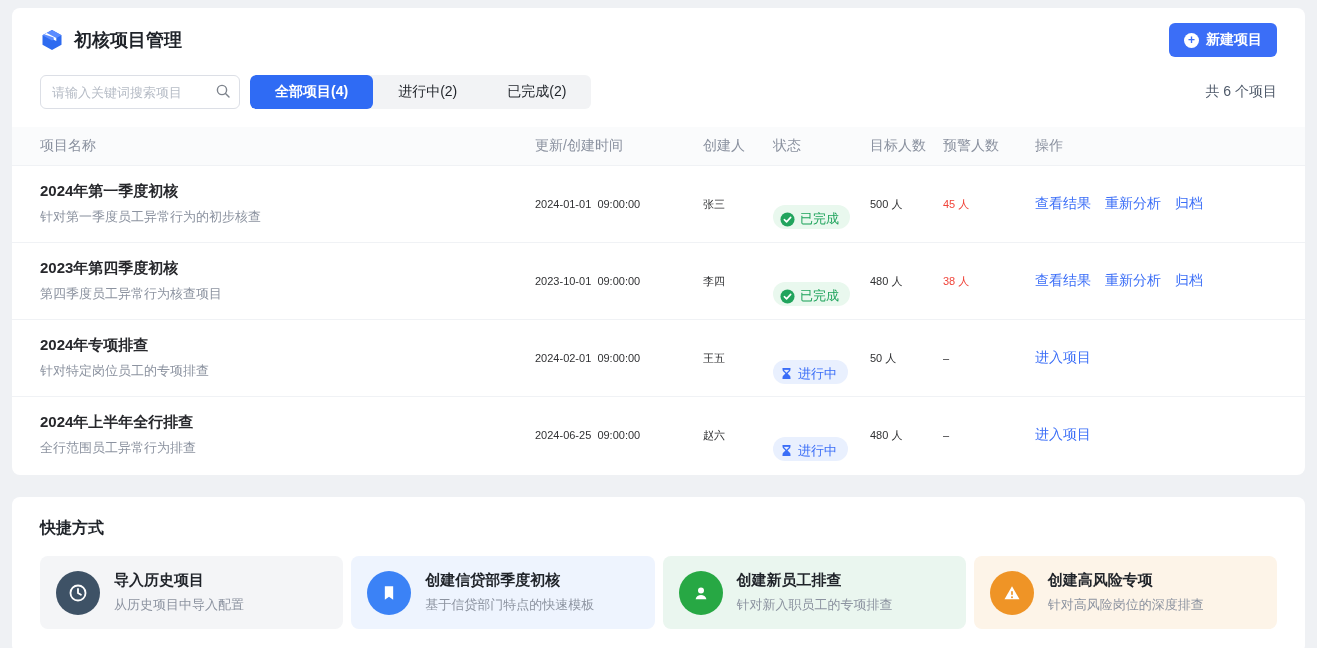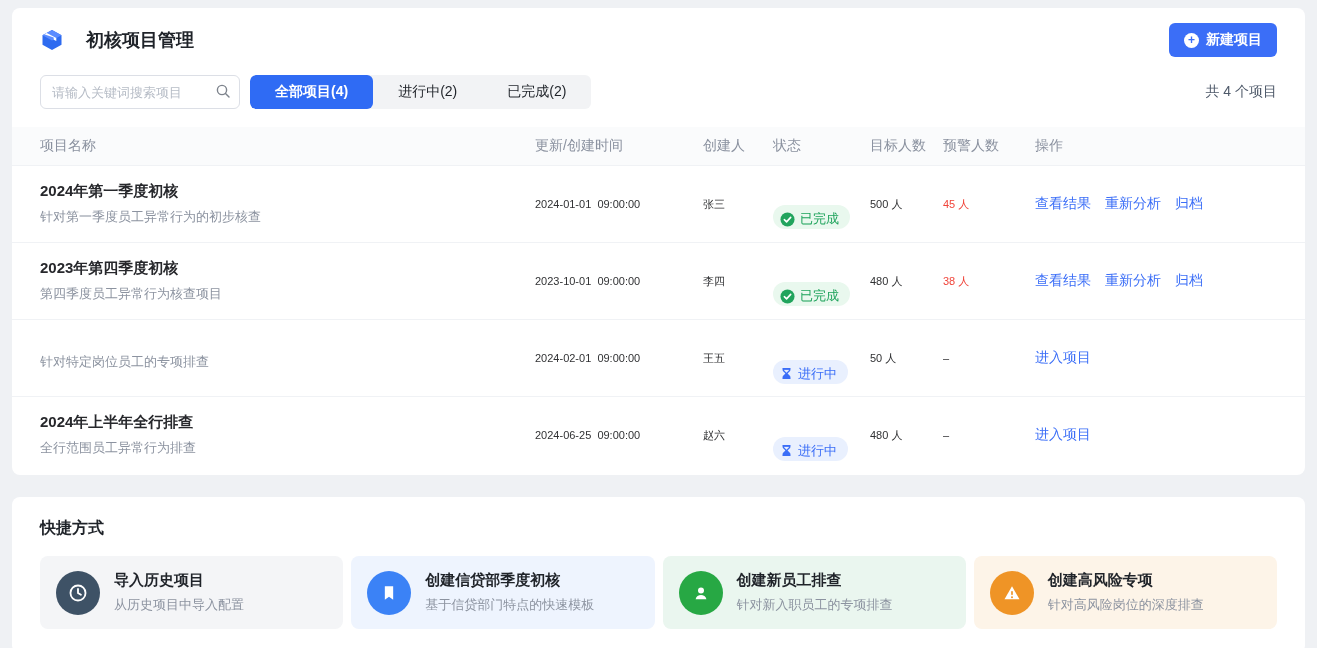--- a/index.html
+++ b/index.html
@@ -3,21 +3,21 @@
 <meta charset="utf-8">
 <style>
   * { margin:0; padding:0; box-sizing:border-box; }
   html,body { width:1317px; height:648px; background:#eff1f4; font-family:"Liberation Sans","DejaVu Sans",sans-serif; color:#303133; overflow:hidden; }
 
   .card { background:#fff; border-radius:8px; margin:0 12px; }
   .main-card { margin-top:8px; padding-bottom:2px; }
 
   
   .hdr { display:flex; align-items:center; justify-content:space-between; padding:15px 28px 12px 28px; }
-  .hdr-left { display:flex; align-items:flex-start; gap:22px; }
+  .hdr-left { display:flex; align-items:flex-start; gap:10px; }
   .page-title { font-size:18px; font-weight:bold; color:#1f2329; }
   .btn-primary { display:inline-flex; align-items:center; gap:7px; background:#3b6ef7; color:#fff; border:none; border-radius:6px; height:34px; padding:0 15px; font-size:14px; font-weight:bold; cursor:pointer; }
   .plus-circle { width:15px; height:15px; border-radius:50%; background:#fff; color:#3b6ef7; display:inline-flex; align-items:center; justify-content:center; font-size:12px; font-weight:bold; line-height:1; }
 
   
   .toolbar { display:flex; align-items:center; padding:6px 28px 18px 28px; }
   .search-wrap { position:relative; width:200px; }
   .search-input { width:200px; height:34px; border:1px solid #dcdfe6; border-radius:6px; padding:0 30px 0 11px; font-size:13px; color:#303133; outline:none; font-family:inherit; }
   .search-input::placeholder { color:#b6bcc6; }
   .search-icon { position:absolute; right:9px; top:8px; }
@@ -89,21 +89,21 @@
           <path d="M10.5 10.5 14 14" stroke="#7d838c" stroke-width="1.4" stroke-linecap="round"></path>
         </svg>
       </span>
     </div>
     <div class="tabs">
       <button class="tab active">全部项目(4)</button>
       <button class="tab">进行中(2)</button>
       <button class="tab">已完成(2)</button>
     </div>
     <div class="spacer"></div>
-    <span class="total-count">共 4 个项目</span>
+    <span class="total-count">共 6 个项目</span>
   </div>
 
   <div class="tgrid thead">
     <span>项目名称</span>
     <span>更新/创建时间</span>
     <span>创建人</span>
     <span>状态</span>
     <span>目标人数</span>
     <span>预警人数</span>
     <span>操作</span>
@@ -158,20 +158,21 @@
     <span class="cell red">38 人</span>
     <span class="actions">
       <a>查看结果</a>
       <a>重新分析</a>
       <a>归档</a>
     </span>
   </div>
 
   <div class="tgrid trow">
     <div>
+      <div class="pname">2024年专项排查</div>
       <div class="pdesc">针对特定岗位员工的专项排查</div>
     </div>
     <span class="cell time">2024-02-01  09:00:00</span>
     <span class="cell">王五</span>
     <span>
       <span class="badge in-progress">
         <span style="display:inline-flex;">
           <svg width="13" height="13" viewBox="0 0 24 24" fill="#3b6ef7">
               <path d="M5 2h14v5l-5 5 5 5v5H5v-5l5-5-5-5zM7.5 4.5v1.7L12 10.7l4.5-4.5V4.5z"></path>
               <path d="M5 2h14v3H5zM5 19h14v3H5z"></path>

